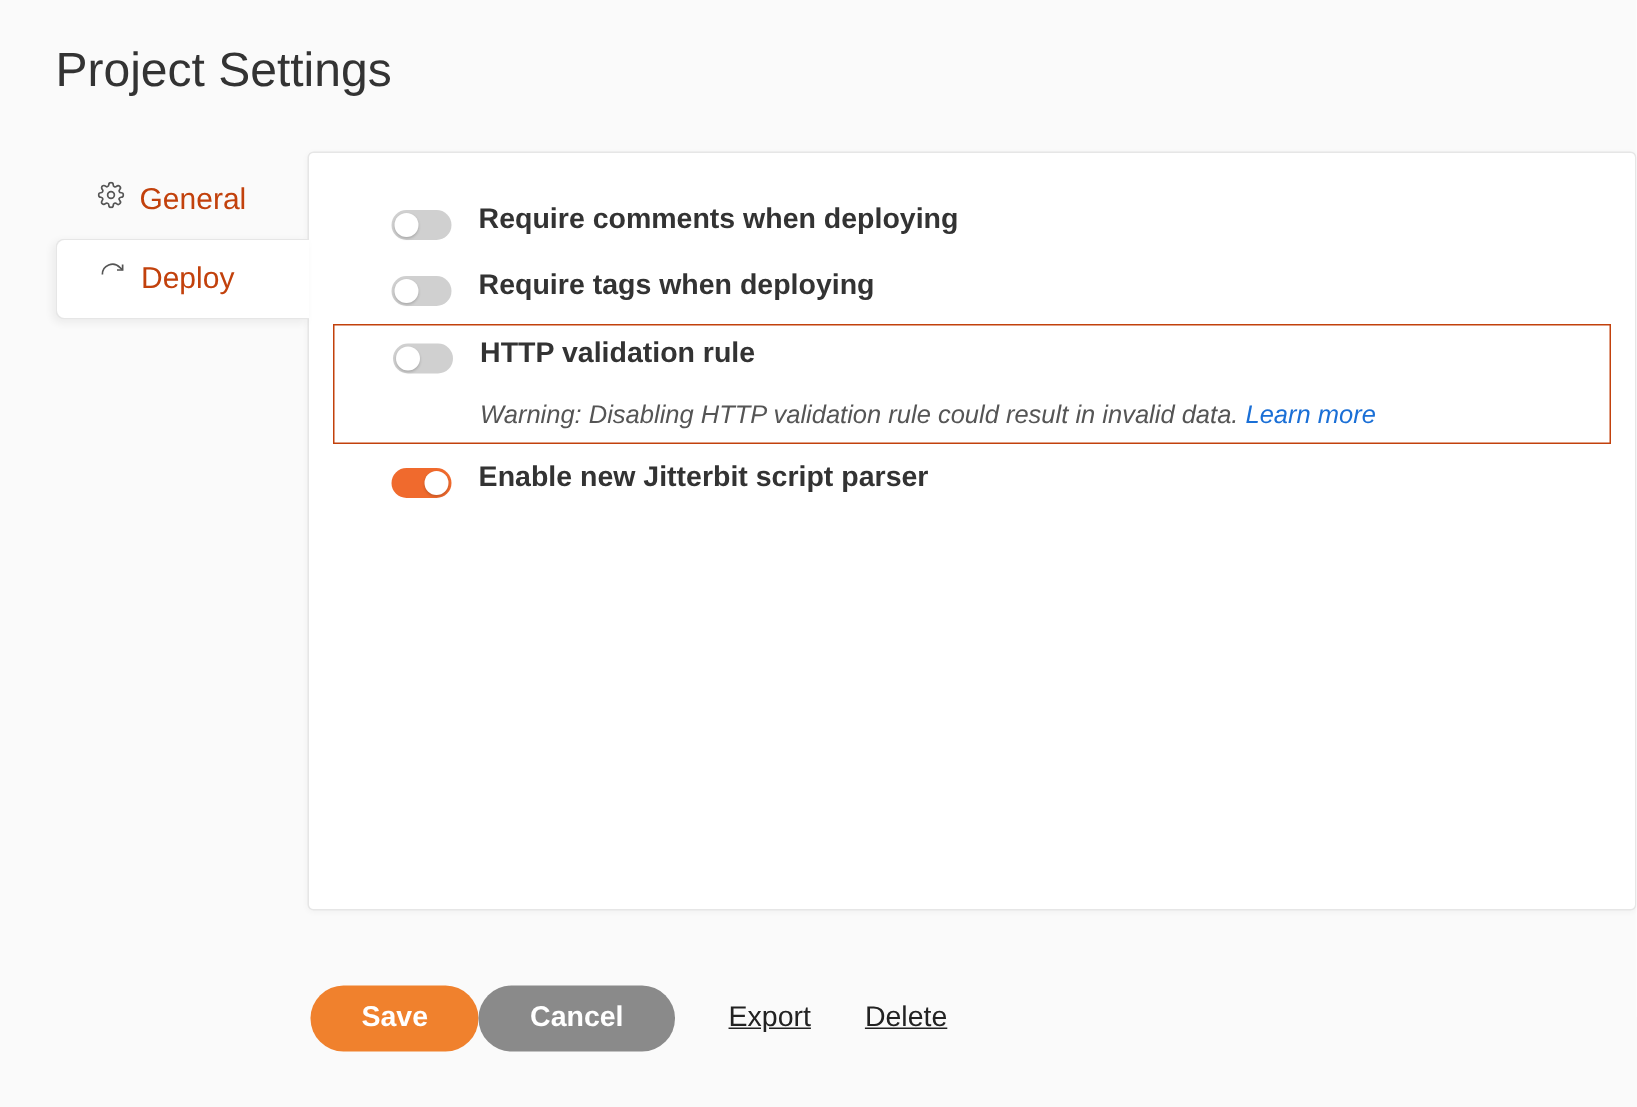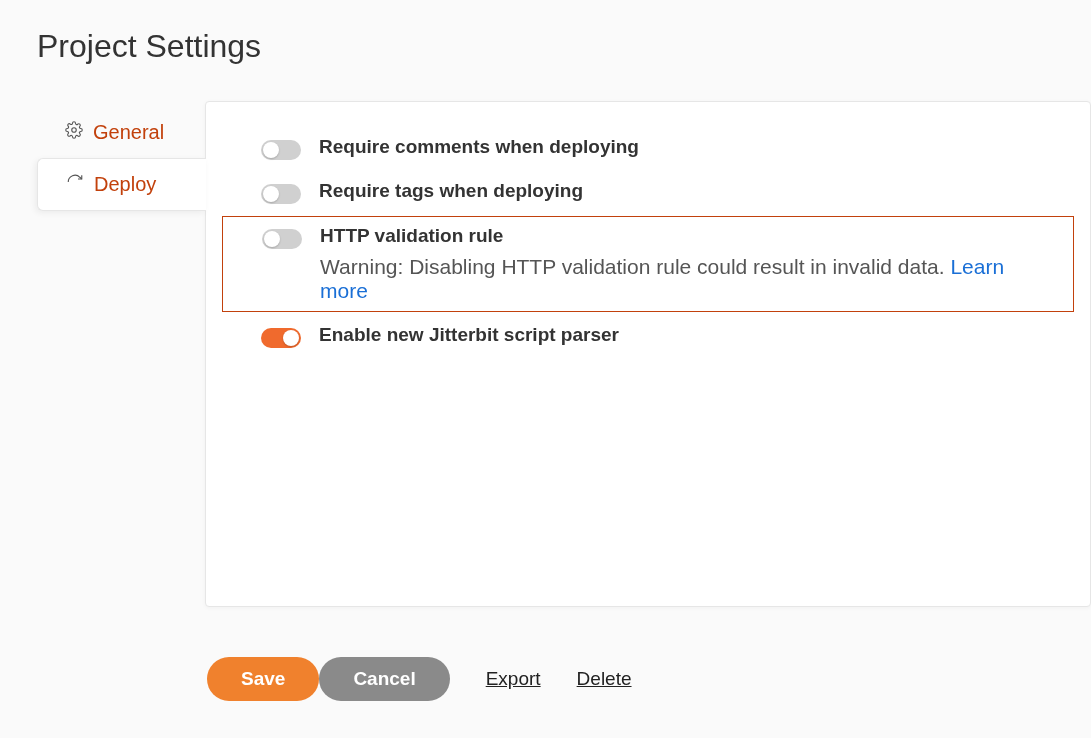--- a/index.html
+++ b/index.html
@@ -90,23 +90,24 @@
   }
   .toggle.off .knob { left: 2px; }
   .toggle.on  .knob { left: 22px; }
   .setting-body { flex: 1; }
   .setting-label {
     font-size: 19px;
     font-weight: 600;
     color: #333;
   }
   .setting-desc {
-    font-size: 21px;
+    font-size: 17px;
     color: #555;
-    margin-top: 8px;
+    margin-top: 20px;
+    font-style: italic;
   }
   .setting-desc a {
     color: #1a6fd6;
     text-decoration: none;
   }
   .footer {
     display: flex;
     align-items: center;
     margin-left: 207px;
     margin-top: 50px;

